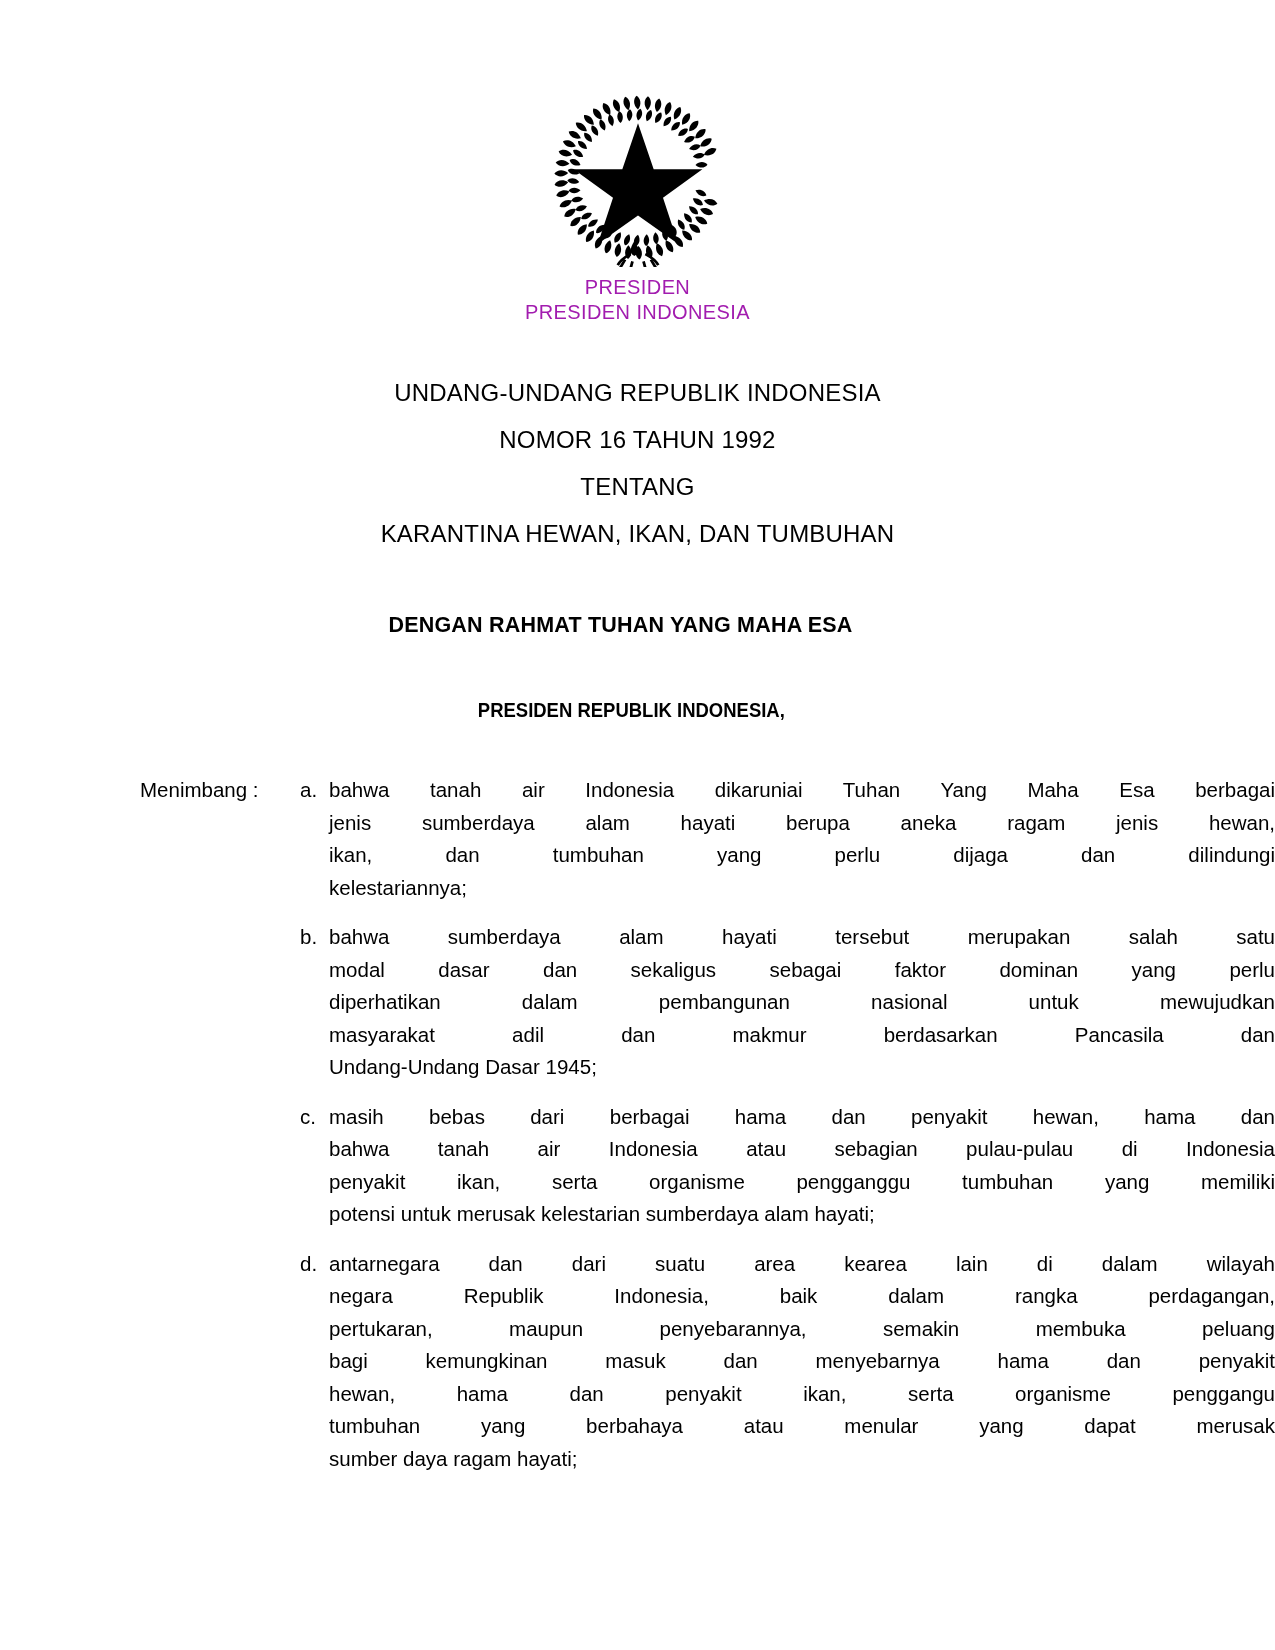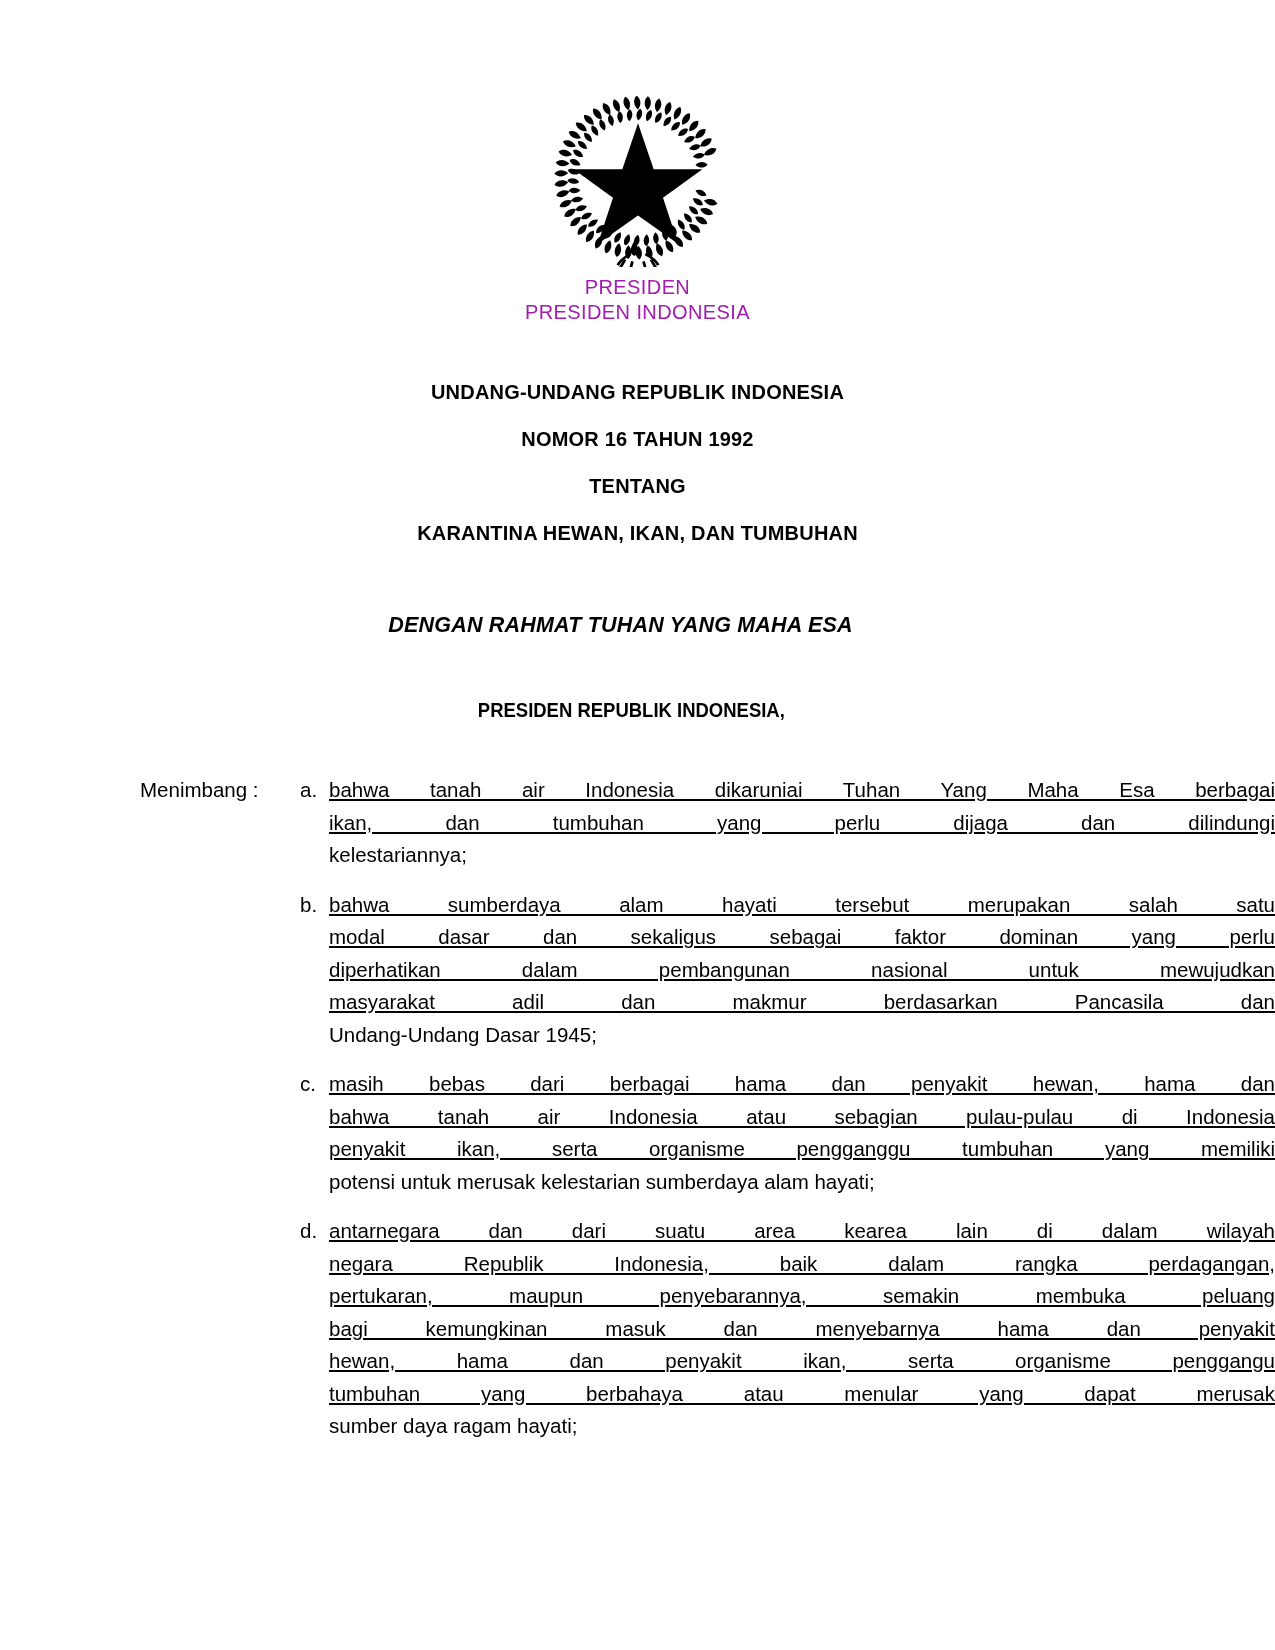--- a/index.html
+++ b/index.html
@@ -44,34 +44,33 @@
     letter-spacing: 0.4px;
     color: #a21caf;
   }
 
   
   .title-block {
     margin-top: 44px;
     text-align: center;
   }
   .title-line {
-    font-weight: bold;
-    font-size: 20px;
+    font-weight: normal;
+    font-size: 24px;
     letter-spacing: 0.2px;
     line-height: 47px;
   }
 
   .rahmat {
     font-weight: bold;
     font-size: 21.5px;
     letter-spacing: 0.2px;
     margin-top: 56px;
     text-align: center;
     padding-right: 34px;
-    font-style: italic;
   }
 
   .presiden-ri {
     font-weight: bold;
     font-size: 21px;
     letter-spacing: 0px;
     margin-top: 60px;
     text-align: center;
     padding-right: 14px;
     font-stretch: condensed;
@@ -110,21 +109,20 @@
     flex: 1 1 auto;
     text-align: justify;
     text-justify: inter-word;
     hyphens: none;
   }
   
   .clause-text > span.jline {
     display: block;
     text-align: justify;
     text-align-last: justify;
-    text-decoration: underline;
   }
   .clause-text > span.lastline {
     display: block;
     text-align: left;
     text-align-last: left;
   }
 </style>
 </head>
 <body>
 
@@ -245,20 +243,21 @@
   <div class="presiden-ri">PRESIDEN REPUBLIK INDONESIA,</div>
 
   <div class="considering">
     <div class="considering-label">Menimbang :</div>
     <div class="considering-body">
 
       <div class="clause">
         <div class="clause-marker">a.</div>
         <div class="clause-text">
             <span class="jline">bahwa tanah air Indonesia dikaruniai Tuhan Yang Maha Esa berbagai</span>
+            <span class="jline">jenis sumberdaya alam hayati berupa aneka ragam jenis hewan,</span>
             <span class="jline">ikan, dan tumbuhan yang perlu dijaga dan dilindungi</span>
             <span class="lastline">kelestariannya;</span>
           </div>
       </div>
 
       <div class="clause">
         <div class="clause-marker">b.</div>
         <div class="clause-text">
             <span class="jline">bahwa sumberdaya alam hayati tersebut merupakan salah satu</span>
             <span class="jline">modal dasar dan sekaligus sebagai faktor dominan yang perlu</span>

